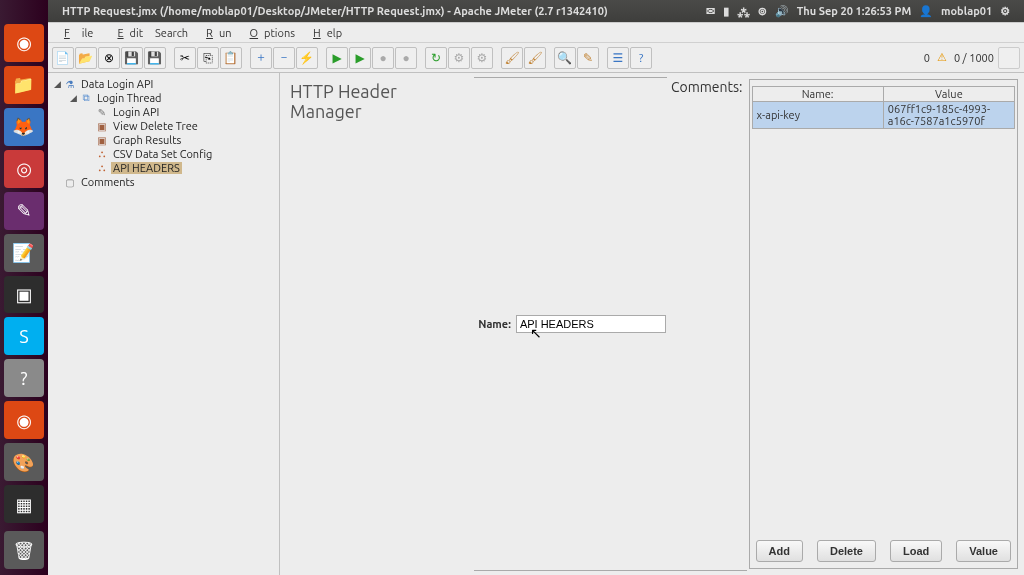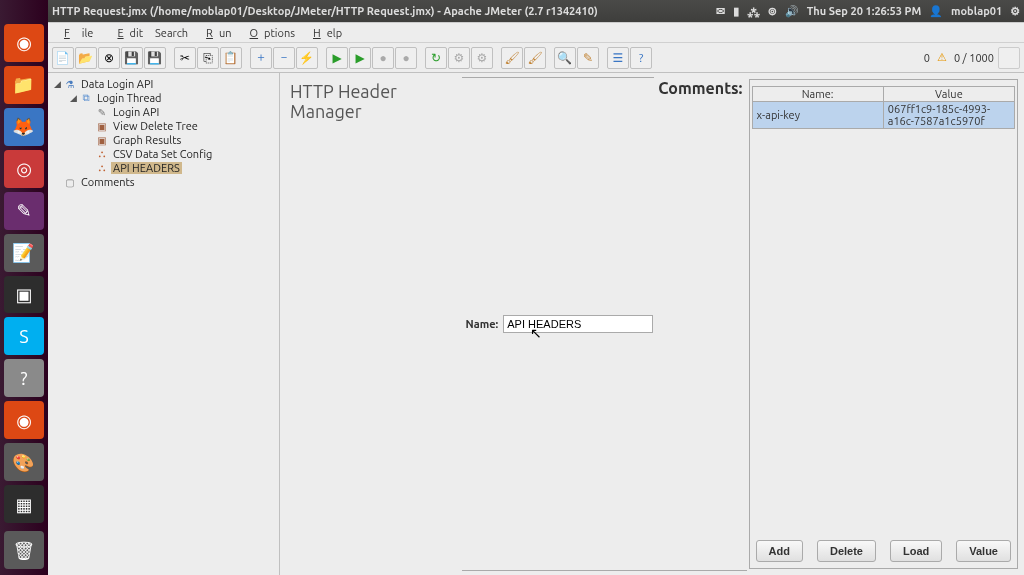--- a/index.html
+++ b/index.html
@@ -13,21 +13,21 @@
 .li-purple { background: #6a2d6e; color: #fff; }
 .li-blue { background: #3a76c4; color: #fff; }
 .li-red { background: #c93a3a; color: #fff; }
 .li-gray { background: #5a5a5a; color: #fff; }
 .li-dark { background: #2d2d2d; color: #fff; }
 .li-sky { background: #00aff0; color: #fff; }
 .li-lgray { background: #8a8a8a; color: #fff; }
 
 .desktop { flex: 1; display: flex; flex-direction: column; background: #4a1638; }
 
-.topbar { height: 22px; background: linear-gradient(#4a4a48,#3e3e3c); color: #dcdcdc; display: flex; align-items: center; padding: 0 4px; font-size: 11px; font-weight: bold; }
+.topbar { height: 22px; background: linear-gradient(#4a4a48,#3e3e3c); color: #dcdcdc; display: flex; align-items: center; padding: 0 14px; font-size: 11px; font-weight: bold; }
 .topbar-title { flex: 1; white-space: nowrap; overflow: hidden; }
 .topbar-icons { display: flex; align-items: center; gap: 8px; margin-left: 8px; }
 .topbar-icons span { font-size: 11px; }
 
 .app-window { flex: 1; background: #ededed; display: flex; flex-direction: column; border-top: 1px solid #ccc; }
 
 .menubar { height: 20px; background: #ededed; display: flex; align-items: center; padding: 0 4px; font-size: 11px; color: #333; border-bottom: 1px solid #d0d0d0; }
 .menubar span { padding: 2px 6px; cursor: default; }
 .menubar .u { text-decoration: underline; }
 
@@ -55,21 +55,21 @@
 .ic-graph { color: #a06040; }
 .ic-csv { color: #c06030; }
 .ic-headers { color: #c06030; }
 .ic-wb { color: #888; }
 
 .content-panel { flex: 1; background: #ededed; display: flex; padding: 4px; }
 .content-title { font-size: 18px; color: #555; padding: 4px 6px; font-weight: normal; }
 .form-row { display: flex; align-items: center; border-top: 1px solid #aaa; border-bottom: 1px solid #aaa; background: #ededed; }
 .form-label { font-weight: bold; font-size: 11px; color: #333; padding: 2px 4px; }
 .form-input { flex: 1; height: 18px; background: #fff; border: 1px solid #aaa; padding: 1px 3px; font-size: 11px; margin: 1px; }
-.comments-row { border-bottom: 1px solid #aaa; padding: 2px 4px; font-weight: bold; font-size: 16px; color: #333; }
+.comments-row { border-bottom: 1px solid #aaa; padding: 2px 4px; font-weight: normal; font-size: 14px; color: #333; }
 
 .fieldset { border: 1px solid #aaa; margin: 2px; flex: 1; display: flex; flex-direction: column; position: relative; }
 .fieldset-legend { position: absolute; top: -7px; left: 6px; background: #ededed; font-size: 11px; font-weight: bold; padding: 0 3px; color: #333; }
 .fieldset-content { flex: 1; padding: 6px 2px 2px 2px; display: flex; flex-direction: column; }
 
 .header-table { width: 100%; border-collapse: collapse; font-size: 11px; }
 .header-table th { background: #ededed; border: 1px solid #aaa; padding: 1px 4px; font-weight: normal; color: #333; }
 .header-table td { border: 1px solid #aaa; padding: 1px 4px; background: #bcd3ed; color: #333; }
 .table-body { flex: 1; background: #ededed; }
 

